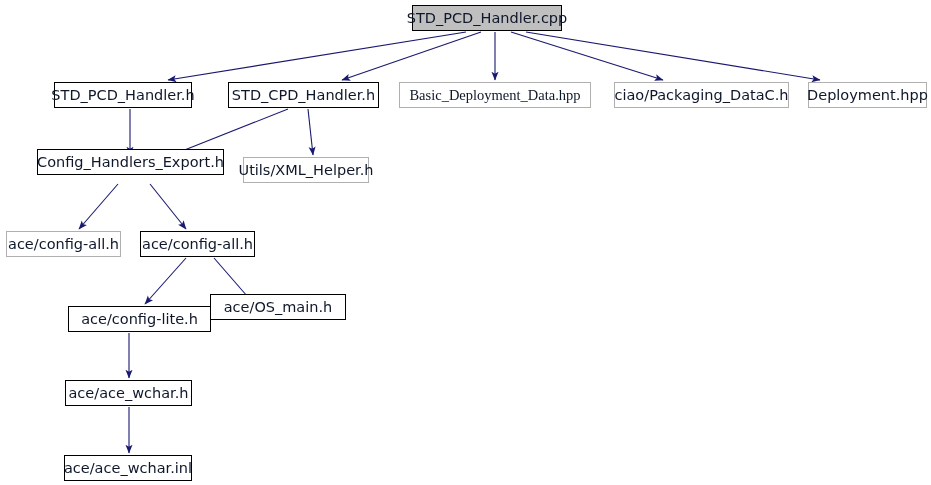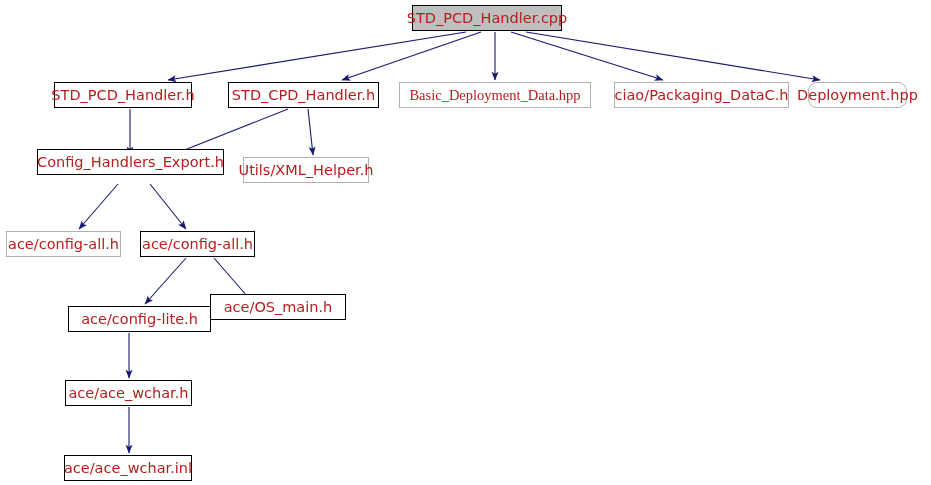--- a/index.html
+++ b/index.html
@@ -27,21 +27,21 @@
   }
   .node {
     position: absolute;
     box-sizing: border-box;
     display: flex;
     align-items: center;
     justify-content: center;
     white-space: nowrap;
     font-size: 14.5px;
     line-height: 1;
-    color: #b91c1c;
+    color: #0f172a;
     background: #ffffff;
     border: 1px solid #000000;
     height: 26px;
     letter-spacing: 0px;
   }
   .node.gray-border {
     border-color: #b0b0b0;
   }
   .node.root {
     background: #bfbfbf;
@@ -91,21 +91,21 @@
       </div>
       <div class="node" style="left: 228px; top: 82px; width: 151px; justify-content: center;">
         <span class="node-label">STD_CPD_Handler.h</span>
       </div>
       <div class="node gray-border" style="left: 399px; top: 82px; width: 192px; font-family: Liberation Serif, serif;">
         <span class="node-label">Basic_Deployment_Data.hpp</span>
       </div>
       <div class="node gray-border" style="left: 614px; top: 82px; width: 175px;">
         <span class="node-label">ciao/Packaging_DataC.h</span>
       </div>
-      <div class="node gray-border" style="left: 808px; top: 82px; width: 99px; border-radius: 9px;">
+      <div class="node gray-border" style="left: 808px; top: 82px; width: 119px;">
         <span class="node-label">Deployment.hpp</span>
       </div>
       <div class="node" style="left: 37px; top: 149px; width: 187px;">
         <span class="node-label">Config_Handlers_Export.h</span>
       </div>
       <div class="node gray-border" style="left: 243px; top: 157px; width: 126px;">
         <span class="node-label">Utils/XML_Helper.h</span>
       </div>
       <div class="node gray-border" style="left: 6px; top: 231px; width: 115px;">
         <span class="node-label">ace/config-all.h</span>

